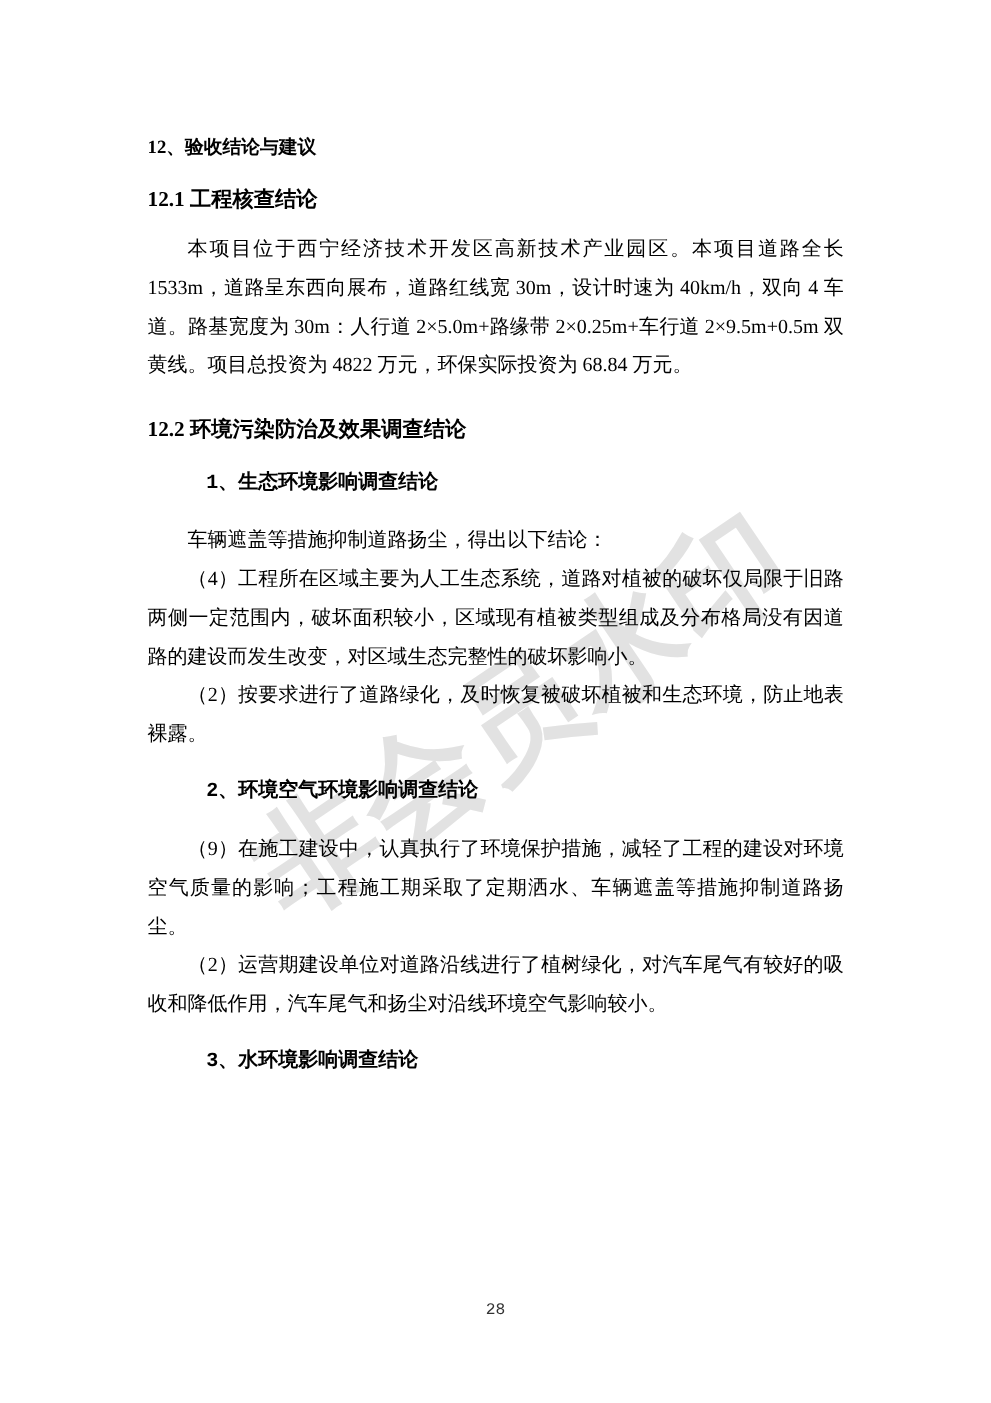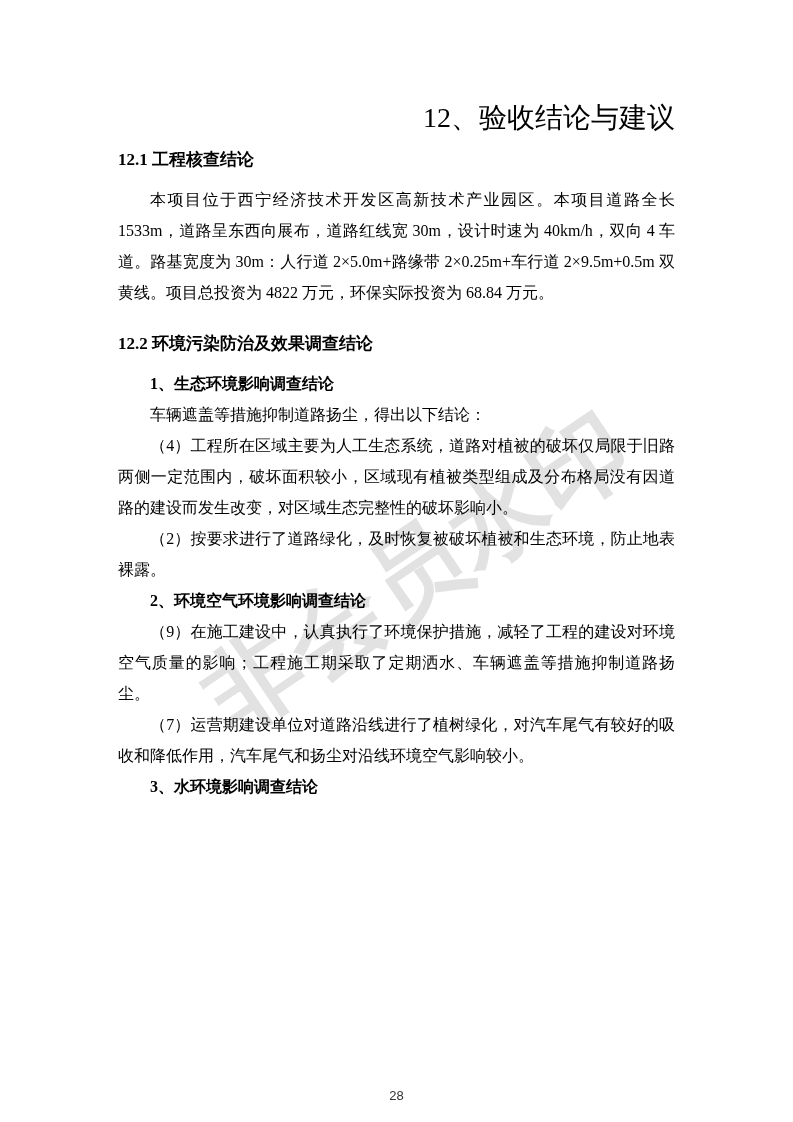--- a/index.html
+++ b/index.html
@@ -30,55 +30,55 @@
     pointer-events: none;
   }
   .content {
     position: absolute;
     left: 118px;
     top: 104px;
     width: 557px;
     z-index: 1;
   }
   h1.chapter {
-    font-size: 28px;
+    font-size: 15px;
     line-height: 28px;
     margin: 0 0 16px 0;
-    font-weight: normal;
-    text-align: right;
+    font-weight: bold;
   }
   h2.section {
     font-size: 17px;
     line-height: 24px;
     margin: 24px 0 12px 0;
     font-weight: bold;
   }
   h2.section.first { margin-top: 0; }
   p.body {
     font-size: 16px;
     line-height: 31px;
     margin: 0;
     text-align: justify;
     text-indent: 2em;
   }
   p.subhead {
     font-size: 16px;
     line-height: 31px;
-    margin: 0;
+    margin: 15px;
     text-indent: 2em;
     font-weight: bold;
+    font-family: Liberation Mono, monospace;
   }
   .page-number {
     position: absolute;
-    top: 1088px;
+    top: 1040px;
     left: 0;
     width: 100%;
     text-align: center;
     font-size: 13px;
-    font-family: Liberation Sans, sans-serif;
+    font-family: Liberation Mono, monospace;
     color: #333333;
     z-index: 1;
   }
 </style>
 </head>
 <body>
 
 <div class="page">
 
   <div class="watermark">非会员水印</div>
@@ -100,21 +100,21 @@
 
     <p class="body">（4）工程所在区域主要为人工生态系统，道路对植被的破坏仅局限于旧路两侧一定范围内，破坏面积较小，区域现有植被类型组成及分布格局没有因道路的建设而发生改变，对区域生态完整性的破坏影响小。</p>
 
     <p class="body">（2）按要求进行了道路绿化，及时恢复被破坏植被和生态环境，防止地表裸露。</p>
 
 
     <p class="subhead">2、环境空气环境影响调查结论</p>
 
     <p class="body">（9）在施工建设中，认真执行了环境保护措施，减轻了工程的建设对环境空气质量的影响；工程施工期采取了定期洒水、车辆遮盖等措施抑制道路扬尘。</p>
 
-    <p class="body">（7）运营期建设单位对道路沿线进行了植树绿化，对汽车尾气有较好的吸收和降低作用，汽车尾气和扬尘对沿线环境空气影响较小。</p>
+    <p class="body">（2）运营期建设单位对道路沿线进行了植树绿化，对汽车尾气有较好的吸收和降低作用，汽车尾气和扬尘对沿线环境空气影响较小。</p>
 
 
     <p class="subhead">3、水环境影响调查结论</p>
 
   </div>
 
   <div class="page-number">28</div>
 
 </div>
 

